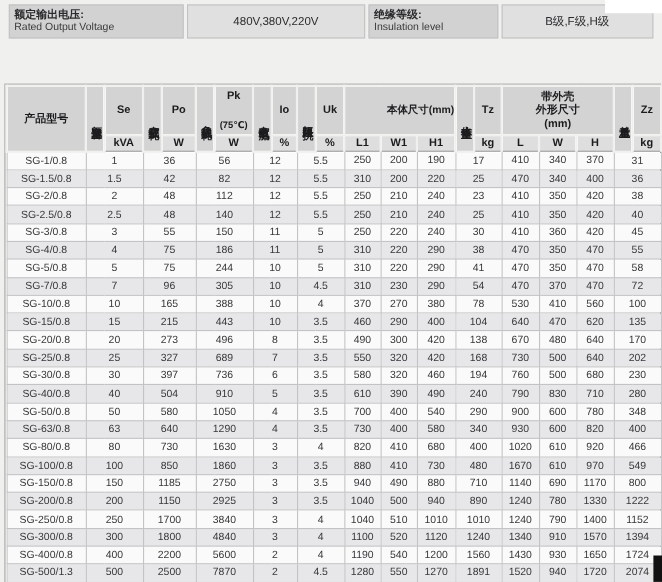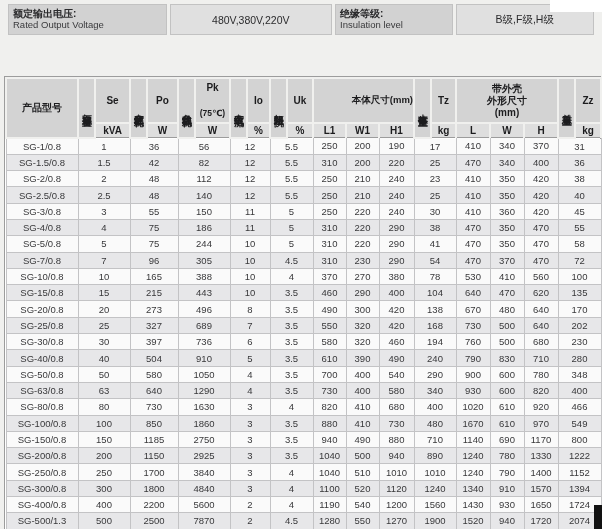--- a/index.html
+++ b/index.html
@@ -528,21 +528,21 @@
           <tr class="even">
             <td colspan="1">SG-500/1.3</td>
             <td colspan="2">500</td>
             <td colspan="2">2500</td>
             <td colspan="2">7870</td>
             <td colspan="2">2</td>
             <td colspan="2">4.5</td>
             <td colspan="1">1280</td>
             <td colspan="1">550</td>
             <td colspan="1">1270</td>
-            <td colspan="2">1900</td>
+            <td colspan="2">1891</td>
             <td colspan="1">1520</td>
             <td colspan="1">940</td>
             <td colspan="1">1720</td>
             <td colspan="2">2074</td>
           </tr>
         </tbody>
     </table>
   </div>
 
   <div class="notch-white"></div>

